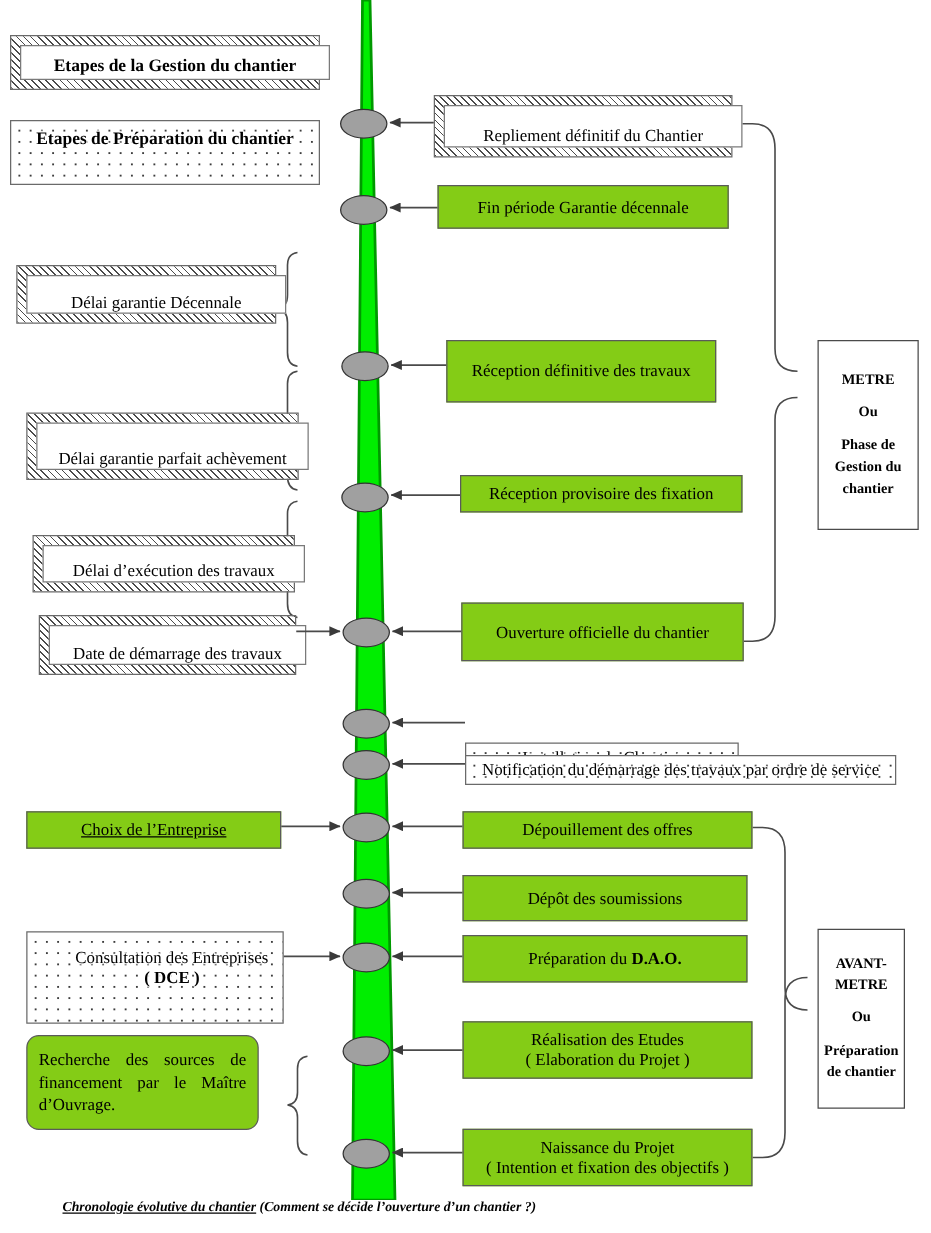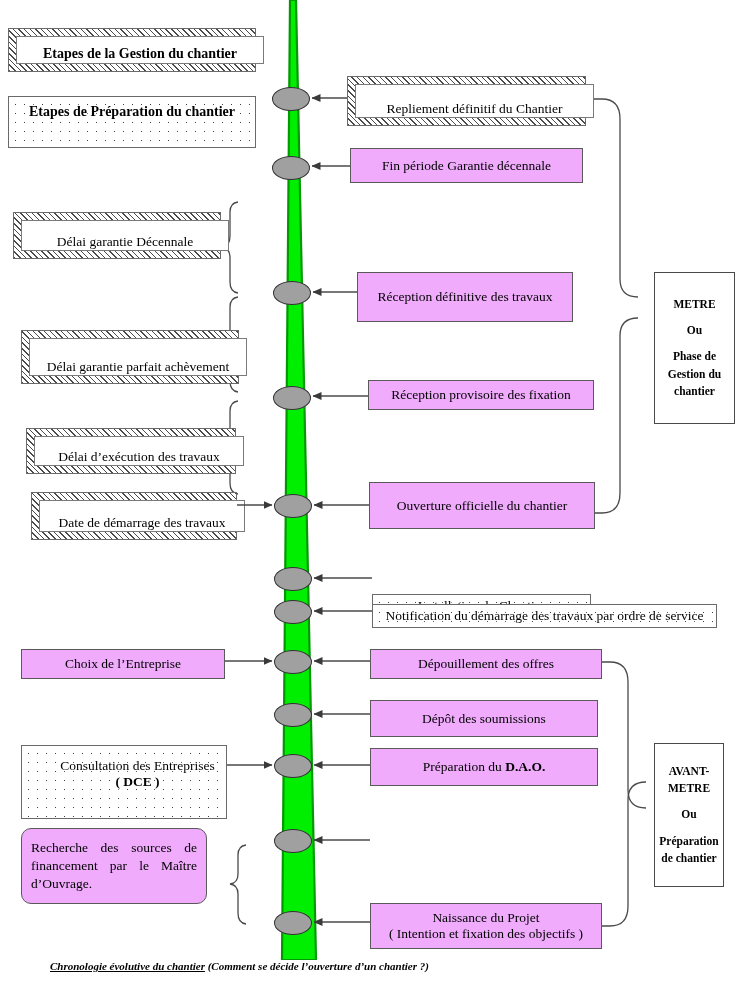--- a/index.html
+++ b/index.html
@@ -7,21 +7,21 @@
     width:745px;height:986px;position:relative;overflow:hidden;
     font-family:"Liberation Serif","DejaVu Serif",serif;
     color:#000;
   }
   .stage{position:absolute;left:0;top:0;width:745px;height:986px;}
 
   
   .box{
     position:absolute;box-sizing:border-box;
     border:1px solid #5a5a5a;
-    background:#f0abfc;
+    background:#84cc16;
     display:flex;align-items:center;justify-content:center;
     text-align:center;
     font-size:13.5px;line-height:1.18;
     padding:2px 4px;
     z-index:6;
   }
   .box .inner{width:100%;}
 
   
   .hatch{
@@ -142,21 +142,21 @@
         <span>Délai d’exécution des travaux</span>
       </div>
   </div>
 
   <div class="box hatch" style="left:31px;top:492px;width:206px;height:48px;">
     <div class="inner">
         <span>Date de démarrage des travaux</span>
       </div>
   </div>
 
-  <div class="box" style="left:21px;top:649px;width:204px;height:30px;">
+  <div class="box" style="left:21px;top:649px;width:204px;height:30px;text-decoration:underline;">
     <div class="inner"><span>Choix de l’Entreprise</span></div>
   </div>
 
   <div class="box dotted" style="left:21px;top:745px;width:206px;height:74px;padding-left:31px;">
     <div class="inner" style="margin-top:-16px;">
       <div>Consultation des Entreprises</div>
       <div class="b">( DCE )</div>
     </div>
   </div>
 
@@ -201,20 +201,26 @@
   <div class="box" style="left:370px;top:700px;width:228px;height:37px;">
     <div class="inner"><span>Dépôt des soumissions</span></div>
   </div>
 
   <div class="box" style="left:370px;top:748px;width:228px;height:38px;">
     <div class="inner">
       <span>Préparation du </span><span class="b">D.A.O.</span>
     </div>
   </div>
 
+  <div class="box" style="left:370px;top:817px;width:232px;height:46px;">
+    <div class="inner">
+      <div>Réalisation des Etudes</div>
+      <div>( Elaboration du Projet )</div>
+    </div>
+  </div>
 
   <div class="box" style="left:370px;top:903px;width:232px;height:46px;">
     <div class="inner">
       <div>Naissance du Projet</div>
       <div>( Intention et fixation des objectifs )</div>
     </div>
   </div>
 
   <div class="panel" style="left:654px;top:272px;width:81px;height:152px;">
     <div>

